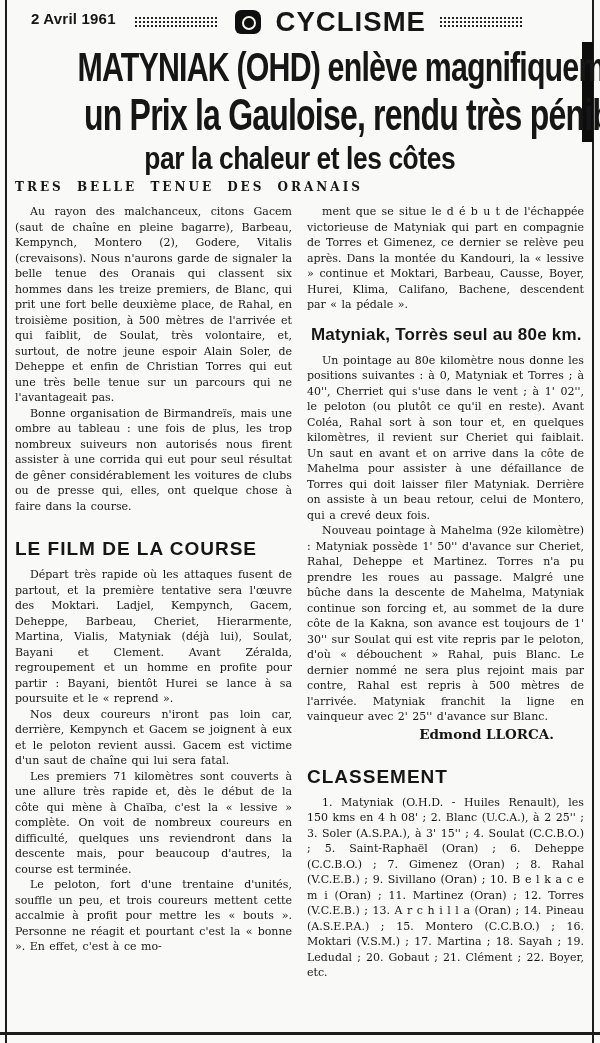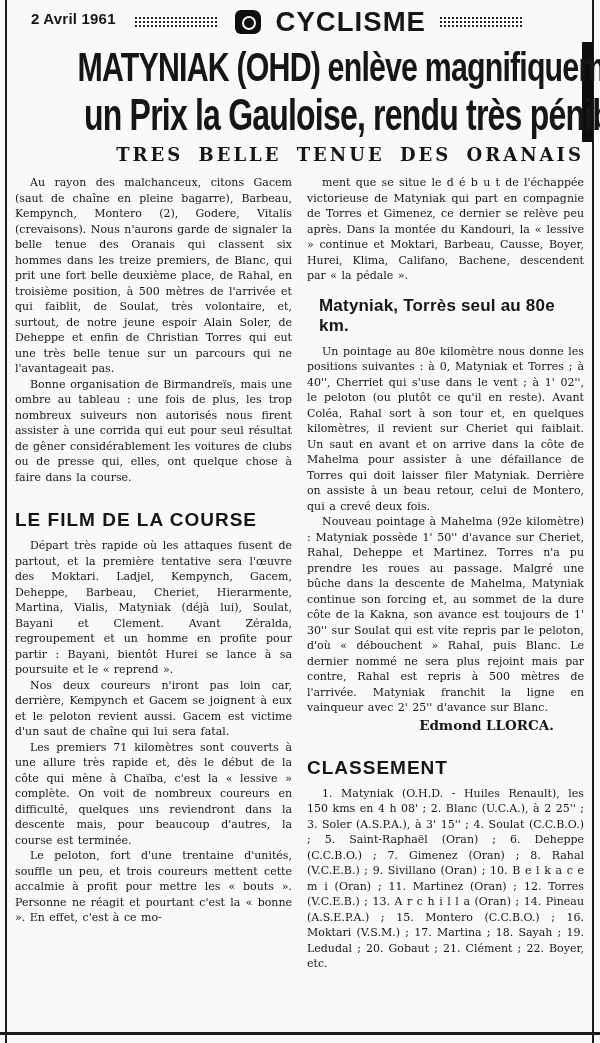--- a/index.html
+++ b/index.html
@@ -50,40 +50,40 @@
     letter-spacing:1px; transform:scale(1.02,1.05);
     white-space:nowrap;
   }
 
   
   .headline { text-align:center; margin-top:6px; font-family:"Liberation Sans", sans-serif; font-weight:bold; }
   .hl1 { font-size:37px; line-height:44px; display:inline-block; transform:scale(.82,1.12); transform-origin:center; white-space:nowrap; letter-spacing:-1px; }
   .hl2 { font-size:40px; line-height:50px; display:inline-block; transform:scale(.80,1.10); transform-origin:center; white-space:nowrap; letter-spacing:-1px; }
   .hl3 { font-size:30px; line-height:36px; display:inline-block; transform:scale(.88,1.05); transform-origin:center; white-space:nowrap; letter-spacing:-.5px; }
   .subheadline {
-    text-align:right; margin-top:4px;
+    text-align:left; margin-top:4px;
     font-family:"DejaVu Serif", serif; font-weight:bold;
-    font-size:18px; letter-spacing:3px; word-spacing:6px;
+    font-size:12px; letter-spacing:3px; word-spacing:6px;
   }
 
   
   .columns { display:flex; gap:15px; margin-top:10px; }
   .col { flex:1 1 0; }
   .col p {
     font-size:11px; line-height:15.5px;
     text-align:justify; text-indent:15px;
     word-spacing:1px;
   }
   .col-heading {
     font-family:"Liberation Sans", sans-serif; font-weight:bold;
     font-size:19px; letter-spacing:1px; margin:24px 0 7px 0;
   }
   .sub-heading {
     font-family:"Liberation Sans", sans-serif; font-weight:bold;
-    font-size:17px; letter-spacing:.2px; margin:12px 0 8px 12px;
+    font-size:17px; letter-spacing:.2px; margin:12px 0 8px 4px;
   }
   .signature {
     font-size:13.5px; font-weight:bold; text-align:right;
     padding-right:30px; margin-top:1px;
   }
 </style>
 </head>
 <body>
 
 <div class="border-left"></div>
@@ -107,20 +107,21 @@
         <div class="dotline"></div>
           <div class="dotline"></div>
           <div class="dotline"></div>
       </div>
     </div>
   </div>
 
   <div class="headline">
     <div><span class="hl1">MATYNIAK (OHD) enlève magnifiquement</span></div>
     <div><span class="hl2">un Prix la Gauloise, rendu très pénible</span></div>
+    <div><span class="hl3">par la chaleur et les côtes</span></div>
   </div>
   <div class="subheadline">TRES BELLE TENUE DES ORANAIS</div>
 
   <div class="columns">
 
     <div class="col">
       <p>Au rayon des malchanceux, citons Gacem (saut de chaîne en pleine bagarre), Barbeau, Kempynch, Montero (2), Godere, Vitalis (crevaisons). Nous n'aurons garde de signaler la belle tenue des Oranais qui classent six hommes dans les treize premiers, de Blanc, qui prit une fort belle deuxième place, de Rahal, en troisième position, à 500 mètres de l'arrivée et qui faiblit, de Soulat, très volontaire, et, surtout, de notre jeune espoir Alain Soler, de Deheppe et enfin de Christian Torres qui eut une très belle tenue sur un parcours qui ne l'avantageait pas.</p>
       <p>Bonne organisation de Birmandreïs, mais une ombre au tableau : une fois de plus, les trop nombreux suiveurs non autorisés nous firent assister à une corrida qui eut pour seul résultat de gêner considérablement les voitures de clubs ou de presse qui, elles, ont quelque chose à faire dans la course.</p>
       <div class="col-heading">LE FILM DE LA COURSE</div>
       <p>Départ très rapide où les attaques fusent de partout, et la première tentative sera l'œuvre des Moktari. Ladjel, Kempynch, Gacem, Deheppe, Barbeau, Cheriet, Hierarmente, Martina, Vialis, Matyniak (déjà lui), Soulat, Bayani et Clement. Avant Zéralda, regroupement et un homme en profite pour partir : Bayani, bientôt Hurei se lance à sa poursuite et le « reprend ».</p>

